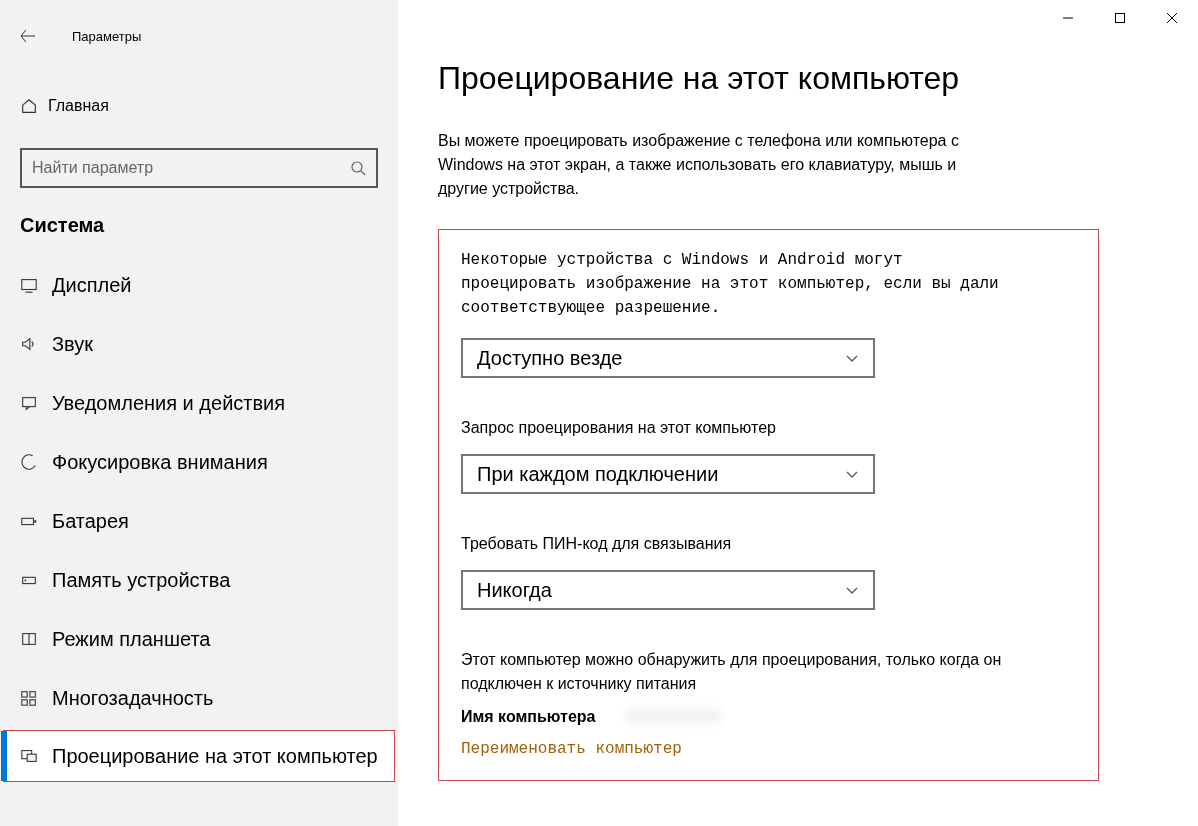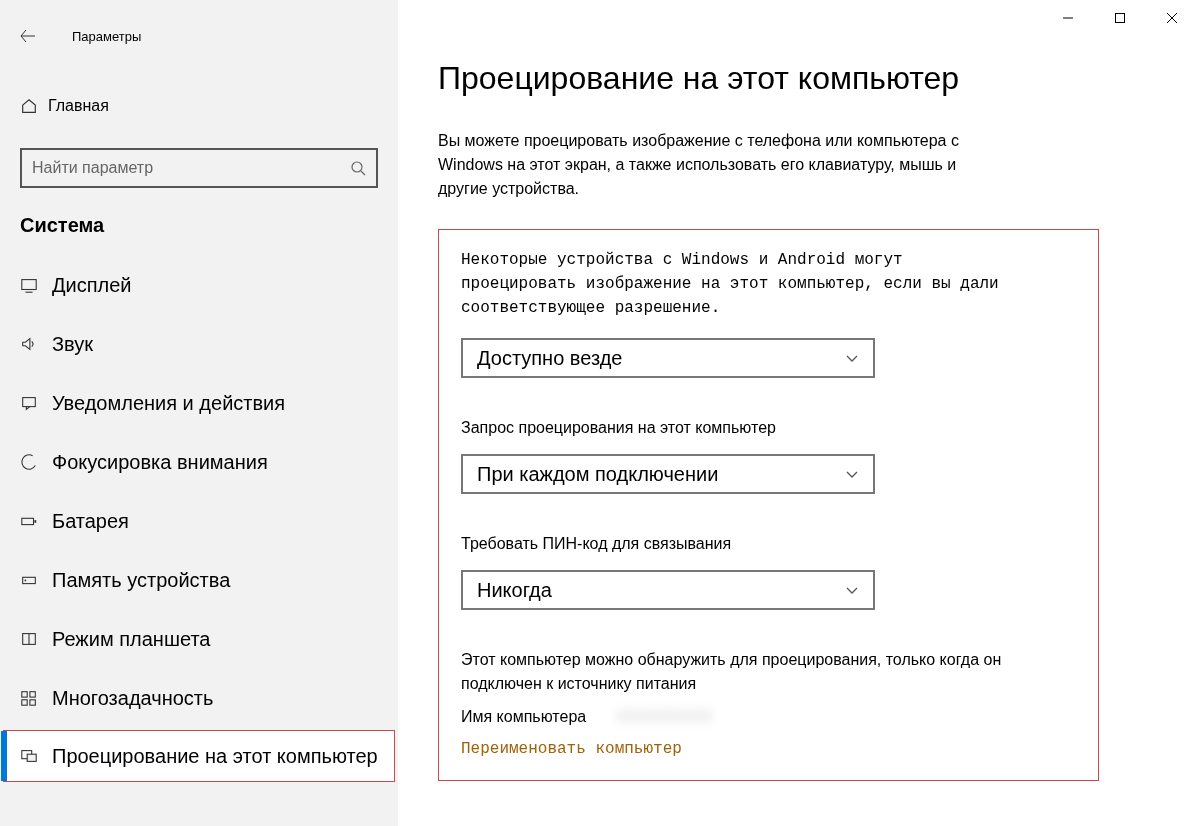--- a/index.html
+++ b/index.html
@@ -191,21 +191,21 @@
   border-radius: 50%;
   position: absolute;
   right: 5px;
   top: 5px;
 }
 .pcname-row {
   display: flex;
   align-items: baseline;
   margin-bottom: 14px;
 }
-.pcname-row .lbl { font-size: 16px; margin-right: 30px; }
+.pcname-row .lbl { font-size: 16px; margin-right: 30px; font-weight: bold; }
 .pcname-row .val {
   font-size: 16px;
   color: #ccc;
   filter: blur(5px);
 }
 .link {
   color: #a16207;
   font-size: 16px;
   font-family: Liberation Mono, monospace;
 }

